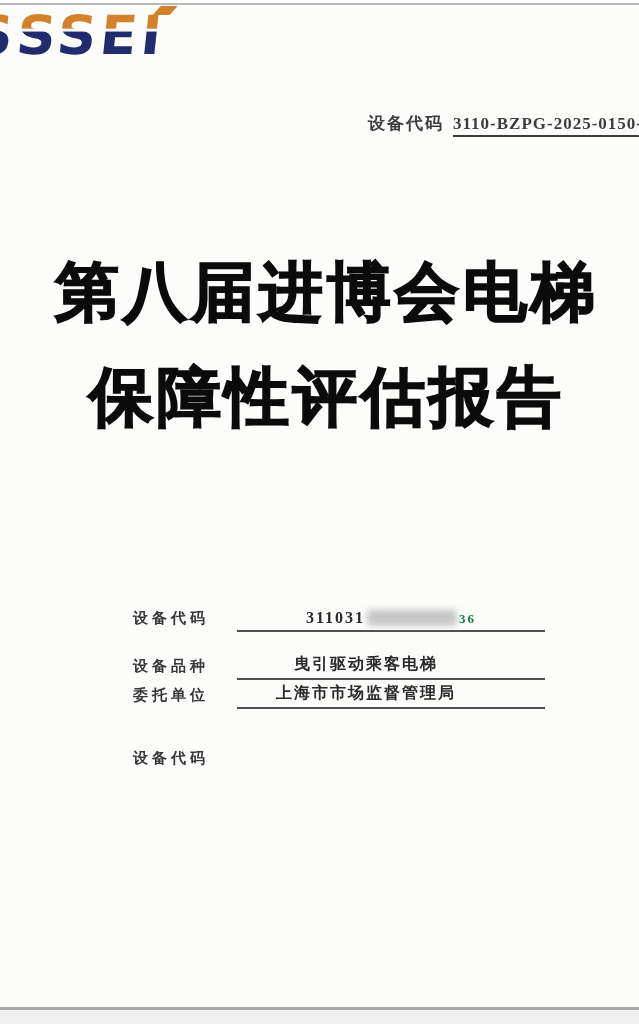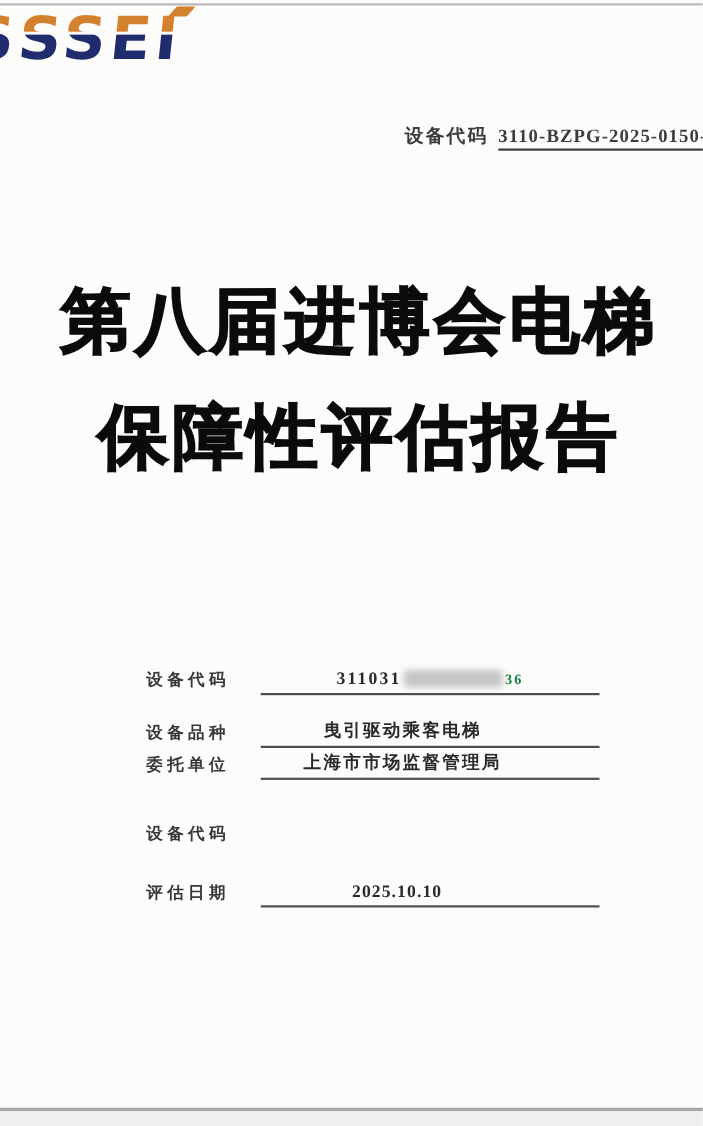--- a/index.html
+++ b/index.html
@@ -119,21 +119,17 @@
 
   <div class="frow r3">
     <div class="flabel">委托单位</div>
     <div class="fval bias">上海市市场监督管理局</div>
   </div>
 
   <div class="frow r4">
     <div class="flabel">设备代码</div>
   </div>
 
-  <div class="frow r5">
-    <div class="flabel">评估日期</div>
-    <div class="fval date">2025.10.10</div>
-  </div>
 
   <div class="bottom-line"></div>
   <div class="bottom-area"></div>
 
 </div>
 
 </body></html>

